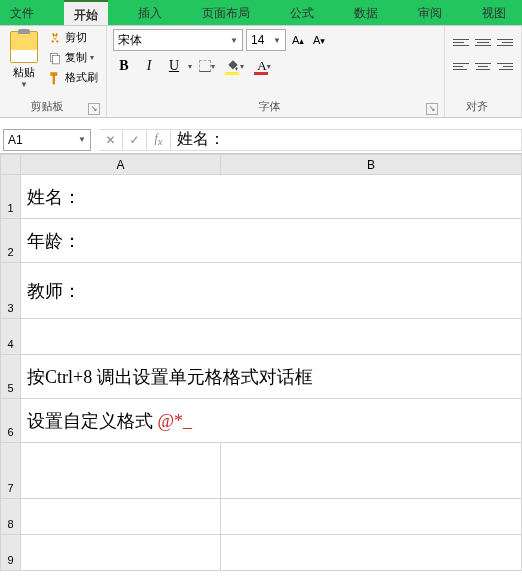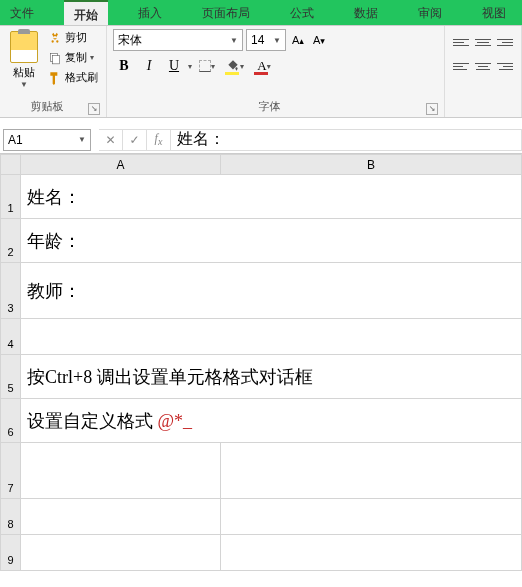--- a/index.html
+++ b/index.html
@@ -199,20 +199,23 @@
             <div class="align-line" style="width:60%;margin:0 auto"></div>
             <div class="align-line" style="width:90%;margin:0 auto"></div>
           </div>
         <div class="align-btn">
             <div class="align-line" style="width:100%"></div>
             <div class="align-line" style="width:60%;margin-left:auto"></div>
             <div class="align-line" style="width:90%;margin-left:auto"></div>
           </div>
       </div>
     </div>
+    <div class="ribbon-group-label">
+      <span>对齐</span>
+    </div>
   </div>
 </div>
 
 <div class="formula-bar">
   <div class="name-box">
     <span>A1</span>
     <span class="dd">▼</span>
   </div>
   <div class="fb-sep"></div>
   <div class="fb-btn">✕</div>

